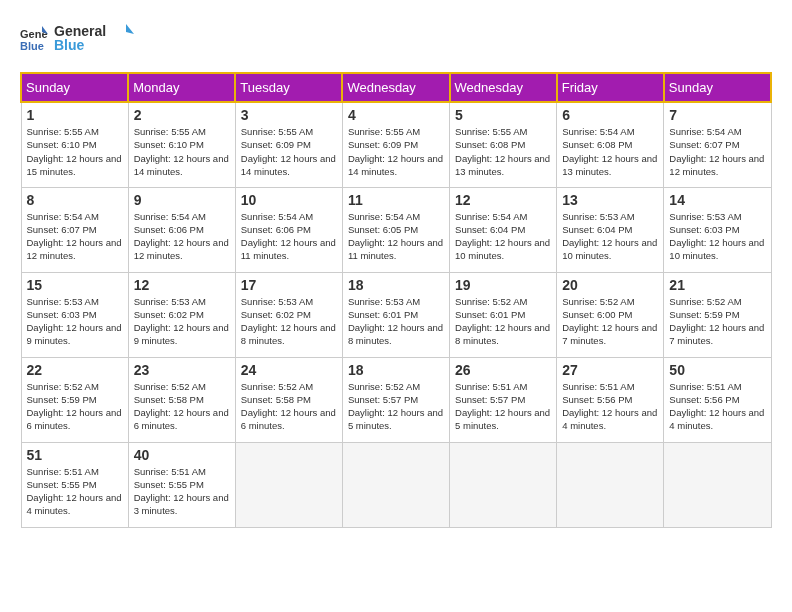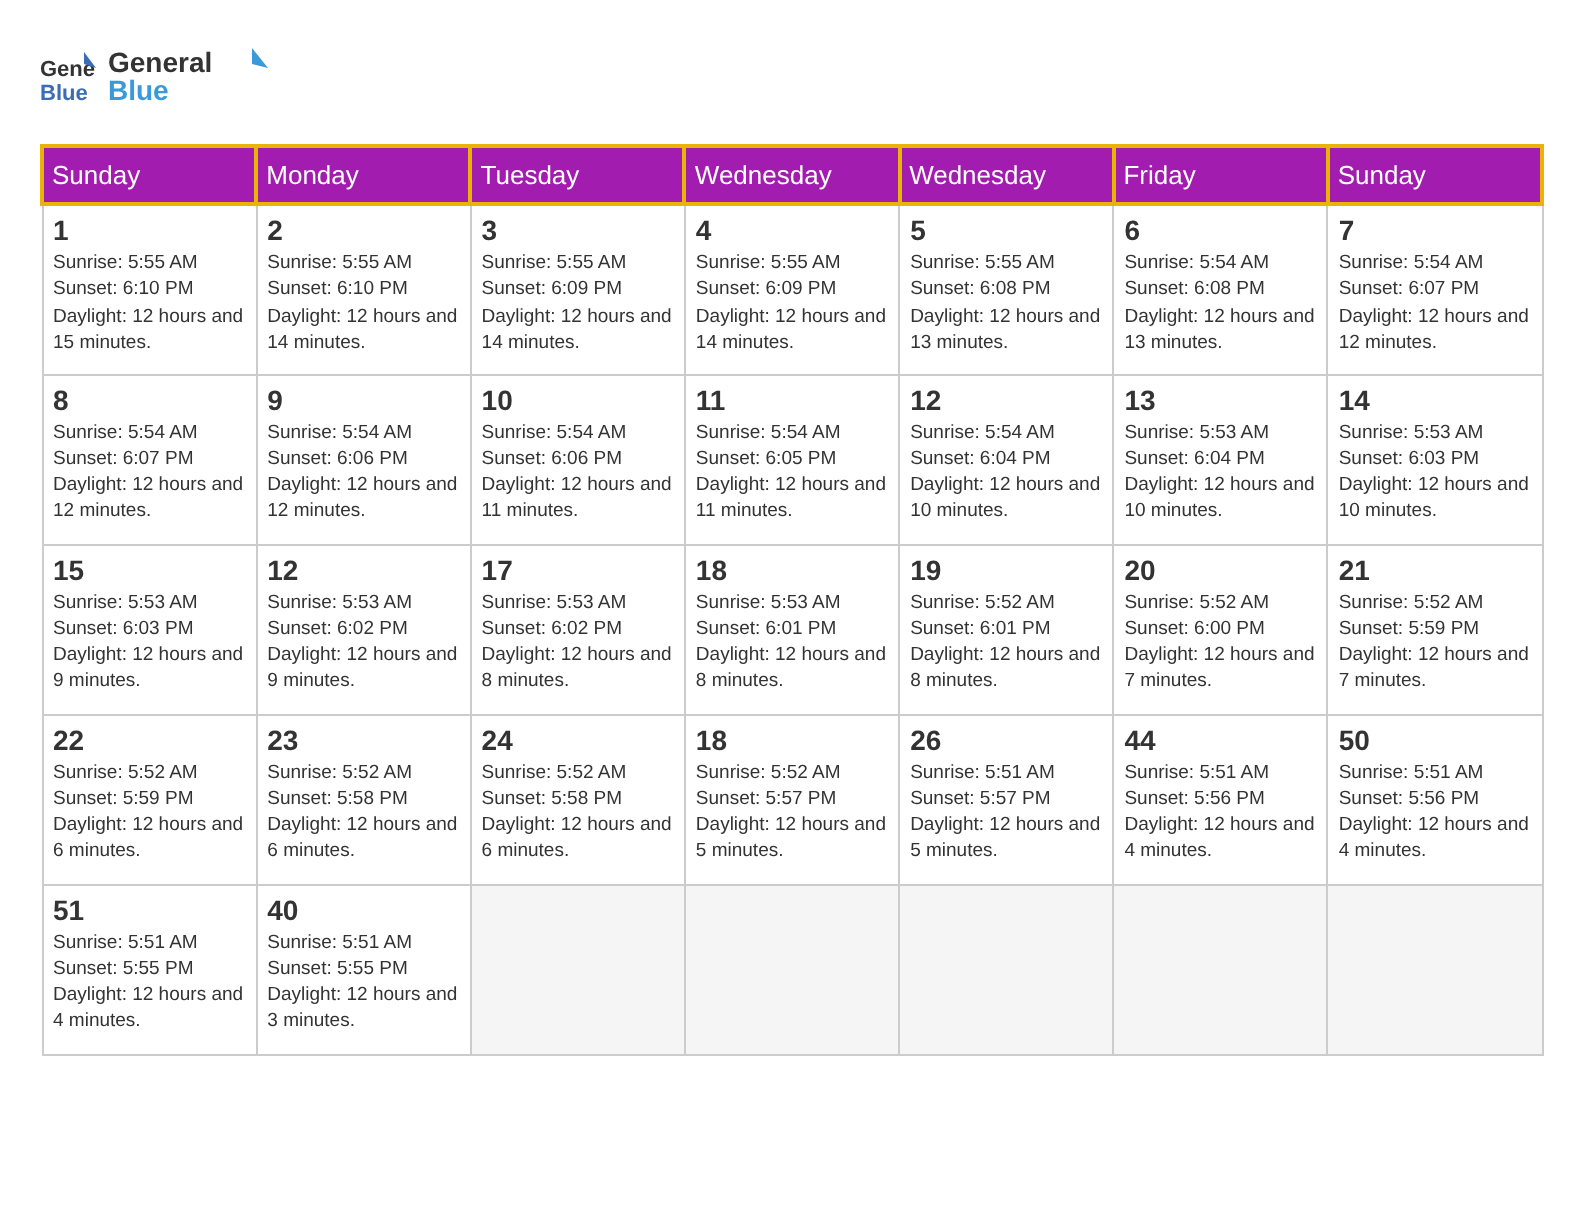--- a/index.html
+++ b/index.html
@@ -321,21 +321,21 @@
       </td>
         <td>
         <span class="day-number">26</span>
         <div class="day-info">
           Sunrise: 5:51 AM<br>
           Sunset: 5:57 PM<br>
           Daylight: 12 hours and 5 minutes.
         </div>
       </td>
         <td>
-        <span class="day-number">44</span>
+        <span class="day-number">27</span>
         <div class="day-info">
           Sunrise: 5:51 AM<br>
           Sunset: 5:56 PM<br>
           Daylight: 12 hours and 4 minutes.
         </div>
       </td>
         <td>
         <span class="day-number">50</span>
         <div class="day-info">
           Sunrise: 5:51 AM<br>

